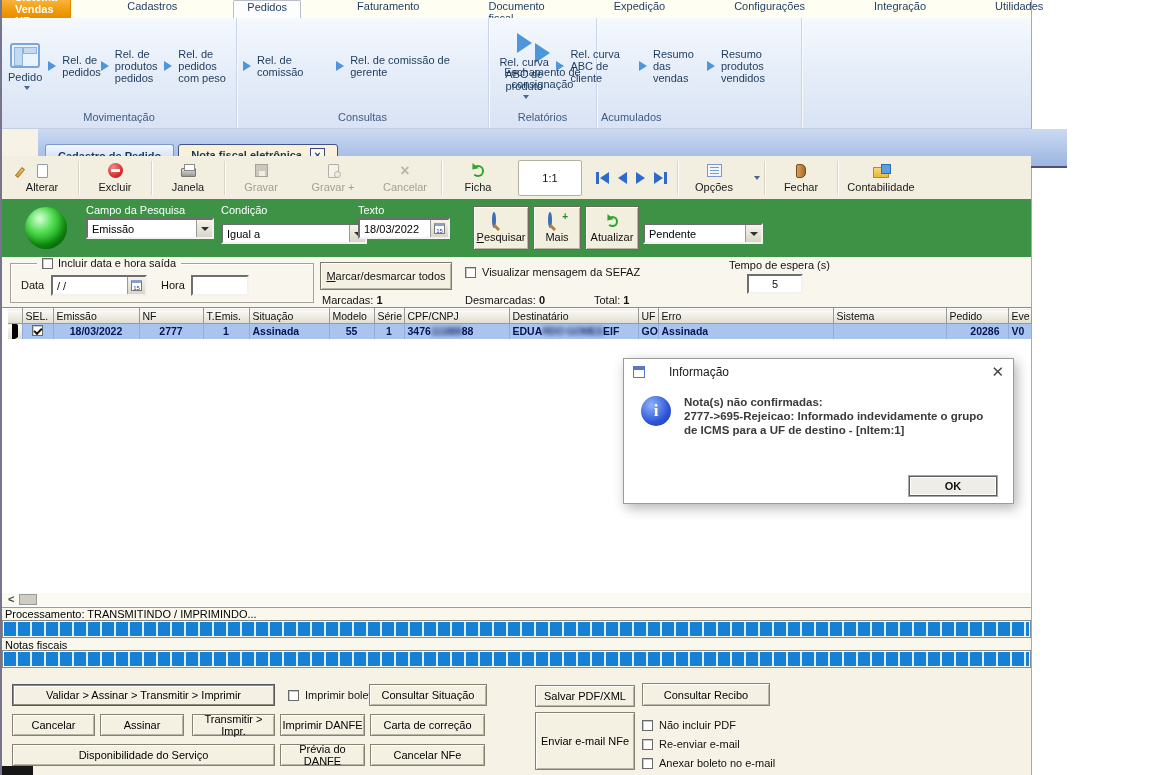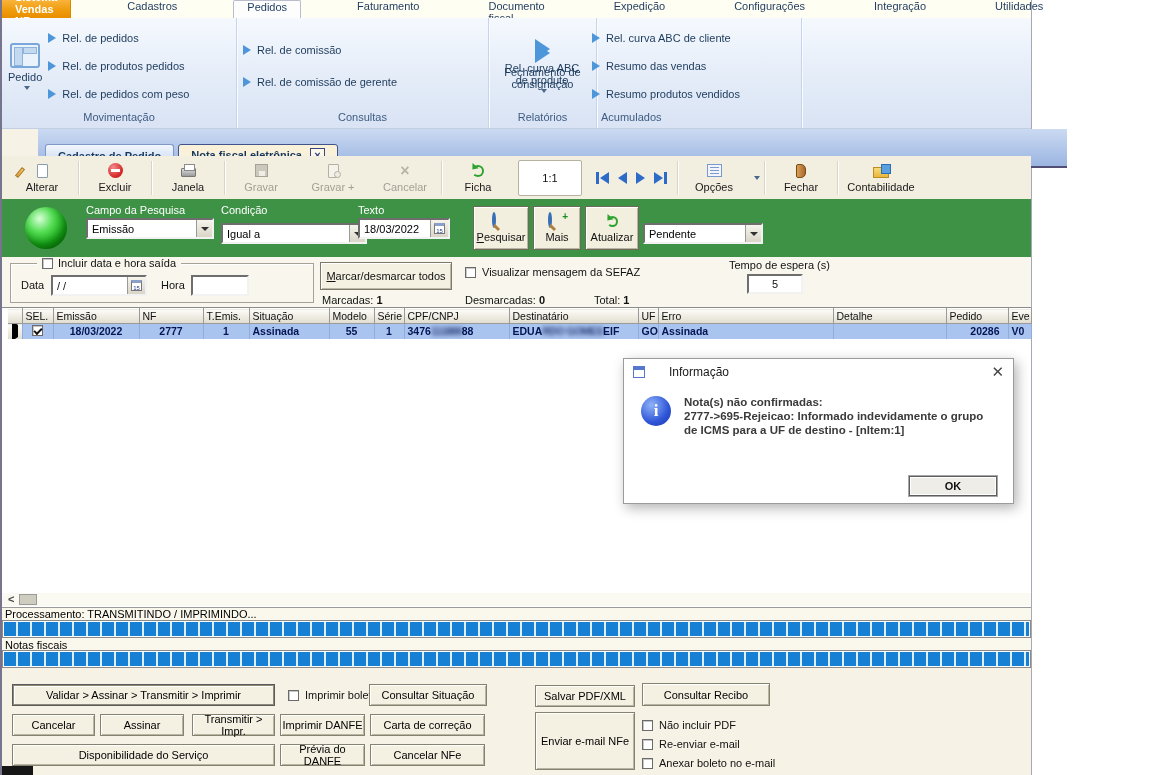--- a/index.html
+++ b/index.html
@@ -17,21 +17,21 @@
 
   
   .ribbon { position:absolute; top:18px; left:0; width:100%; height:111px;
             background:linear-gradient(#F5F9FE,#E4ECF8 55%,#D9E3F4); border-bottom:1px solid #C2CEE2; display:flex; }
   .rgroup { display:flex; flex-direction:column; border-right:1px solid #C9D4E8; box-shadow:1px 0 0 #F8FBFF; }
   .rcontent { flex:1; display:flex; align-items:center; padding:3px 6px 0 6px; gap:6px; }
   .rcaption { height:17px; text-align:center; color:#3E5C82; }
   .bigbtn { display:flex; flex-direction:column; align-items:center; justify-content:center; color:#1C3A5C; text-align:center; gap:3px; cursor:default; }
   .bigarrow { width:0; height:0; border-left:15px solid #4E96DA; border-top:10px solid transparent; border-bottom:10px solid transparent; }
   .dd { display:inline-block; width:0; height:0; border-top:4px solid #4A688C; border-left:3px solid transparent; border-right:3px solid transparent; vertical-align:middle; margin-left:3px; }
-  .ritems { display:flex; flex-direction:column; justify-content:space-around; height:84px; }
+  .ritems { display:flex; justify-content:space-around; height:84px; }
   .ritem { display:flex; align-items:center; gap:6px; color:#1C3A5C; cursor:default; }
   .sarrow { width:0; height:0; border-left:8px solid #4E96DA; border-top:5px solid transparent; border-bottom:5px solid transparent; flex:none; }
   .pedido-icon { width:30px; height:25px; border:2px solid #79A7D9; background:#EAF2FB; border-radius:3px; position:relative; }
   .pedido-icon::before { content:""; position:absolute; left:2px; top:2px; width:7px; height:17px; background:#C3D9F0; border:1px solid #8FB4DC; }
   .pedido-icon::after  { content:""; position:absolute; left:11px; top:2px; width:12px; height:5px; background:#C3D9F0; border:1px solid #8FB4DC; }
 
   
   .tabstrip { position:absolute; top:129px; left:0; width:100%; height:39px;
               background:linear-gradient(#CBDAF2,#9BB5E1); border-bottom:2px solid #514D74;
               display:flex; align-items:flex-end; padding-left:7px; gap:4px;margin-left:36px; }
@@ -469,21 +469,21 @@
           <th>Emissão</th>
           <th>NF</th>
           <th>T.Emis.</th>
           <th>Situação</th>
           <th>Modelo</th>
           <th>Série</th>
           <th>CPF/CNPJ</th>
           <th>Destinatário</th>
           <th>UF</th>
           <th>Erro</th>
-          <th>Detalhe</th>
+          <th>Sistema</th>
           <th>Pedido</th>
           <th>Eve</th>
         </tr>
         <tr class="sel">
           <td class="mk"><span class="marker"></span></td>
           <td style="text-align:center;"><span class="cb checked" style="display:inline-block;"></span></td>
           <td style="text-align:center;">18/03/2022</td>
           <td style="text-align:center;">2777</td>
           <td style="text-align:center;">1</td>
           <td>Assinada</td>

